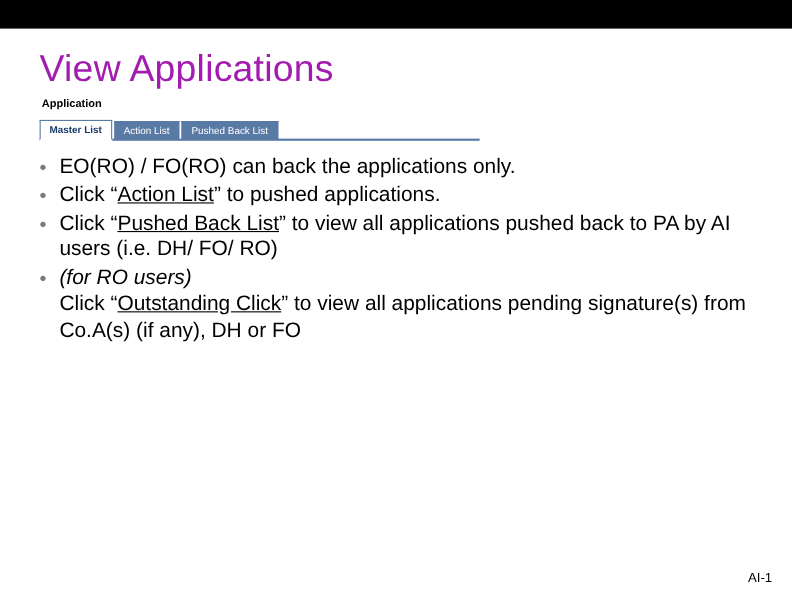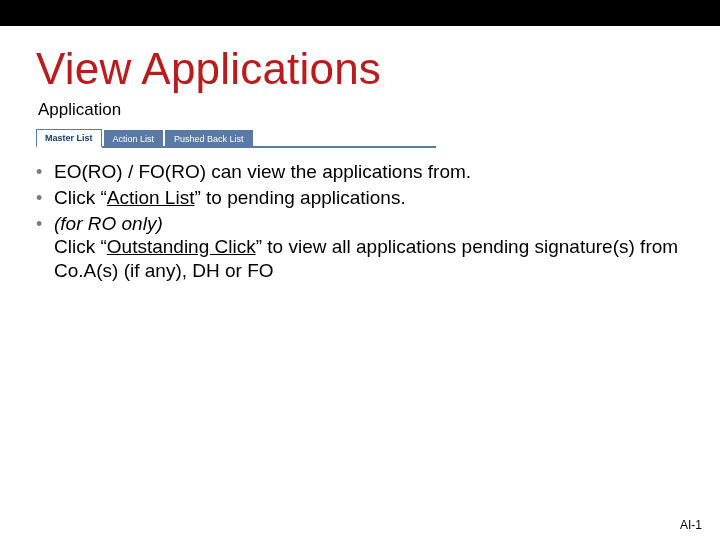--- a/index.html
+++ b/index.html
@@ -1,19 +1,19 @@
 <!DOCTYPE html>
 <html><head>
 <meta charset="utf-8">
 <style>
   html,body{margin:0;padding:0;width:720px;height:540px;background:#fff;font-family:Arial,Helvetica,sans-serif;color:#000;position:relative}
   .topbar{height:26px;background:#000}
   .slide{padding:10px 36px 0 36px}
-  h1.title{font-size:44px;font-weight:400;color:#b91c1c;margin:8px 0 6px 0;letter-spacing:.2px}
-  .app-hdr{font-size:17px;font-weight:400;margin:0 0 4px 2px}
+  h1.title{font-size:34px;font-weight:400;color:#a21caf;margin:8px 0 6px 0;letter-spacing:.2px}
+  .app-hdr{font-size:10px;font-weight:700;margin:0 0 4px 2px}
   .tabrow{border-bottom:2px solid #5a7aa6;display:flex;align-items:flex-end;height:22px;margin-bottom:12px;width:400px}
   .tab{font-size:9px;padding:3px 8px;border:1px solid #5a7aa6;border-bottom:none;margin-right:2px;background:#5a7aa6;color:#fff;position:relative;top:1px;white-space:nowrap}
   .tab.active{background:#fff;color:#1a3a6a;font-weight:700;border-bottom:2px solid #fff;top:2px}
   ul.bullets{list-style:none;padding:0;margin:0 0 0 0}
   ul.bullets>li{position:relative;padding-left:18px;font-size:19px;line-height:1.25;margin-bottom:2px}
   ul.bullets>li::before{content:"•";position:absolute;left:0;top:1px;color:#7a7a7a;font-size:18px}
   .u{text-decoration:underline}
   .em{font-style:italic}
   .footer{position:absolute;right:18px;bottom:8px;font-size:12px}
 </style>
@@ -26,25 +26,28 @@
 
   <div class="app-hdr">Application</div>
   <div class="tabrow">
     <div class="tab active">Master List</div>
     <div class="tab">Action List</div>
     <div class="tab">Pushed Back List</div>
   </div>
 
   <ul class="bullets">
     <li>
-      <span>EO(RO) / FO(RO) can view the applications from.</span>
+      <span>EO(RO) / FO(RO) can back the applications only.</span>
     </li>
     <li>
-      <span>Click “</span><span class="u">Action List</span><span>” to pending applications.</span>
+      <span>Click “</span><span class="u">Action List</span><span>” to pushed applications.</span>
     </li>
     <li>
-      <span class="em">(for RO only)</span><br>
+      <span>Click “</span><span class="u">Pushed Back List</span><span>” to view all applications pushed back to PA by AI users (i.e. DH/ FO/ RO)</span>
+    </li>
+    <li>
+      <span class="em">(for RO users)</span><br>
       <span>Click “</span><span class="u">Outstanding Click</span><span>” to view all applications pending signature(s) from Co.A(s) (if any), DH or FO</span>
     </li>
   </ul>
 </div>
 
 <div class="footer">AI-1</div>
 
 </body></html>

